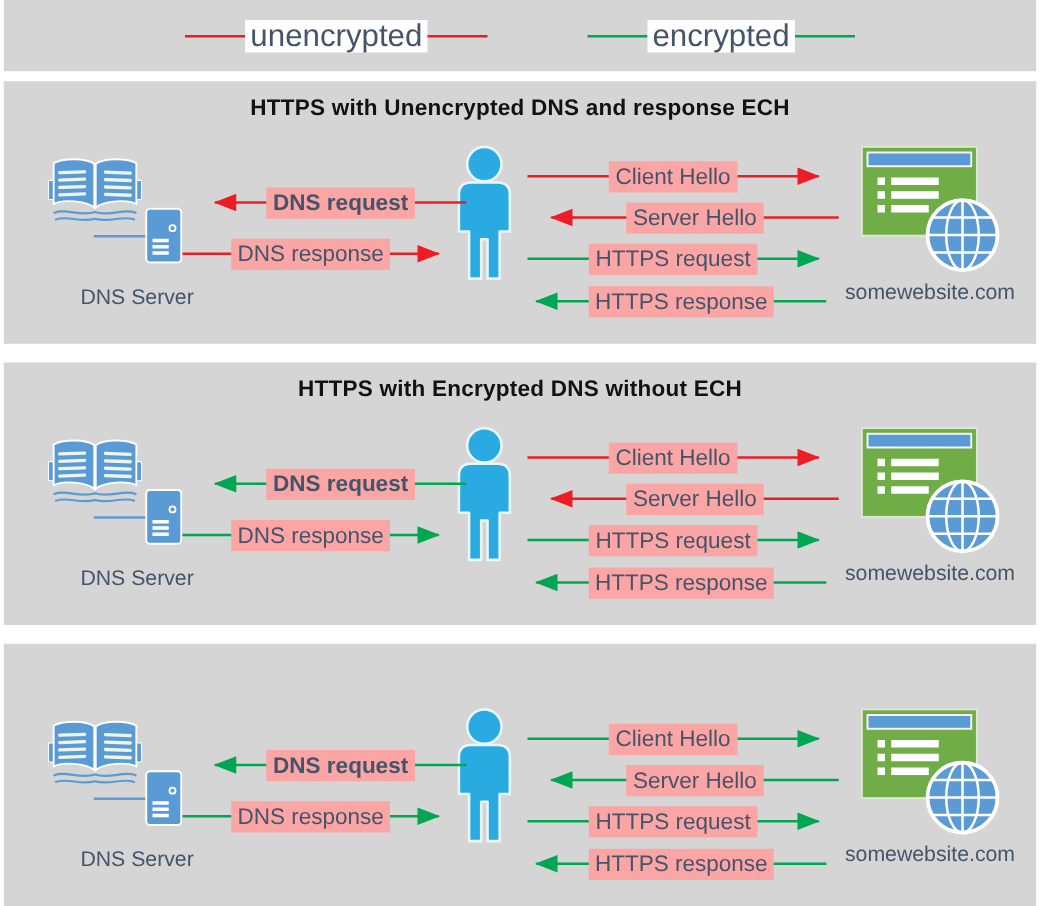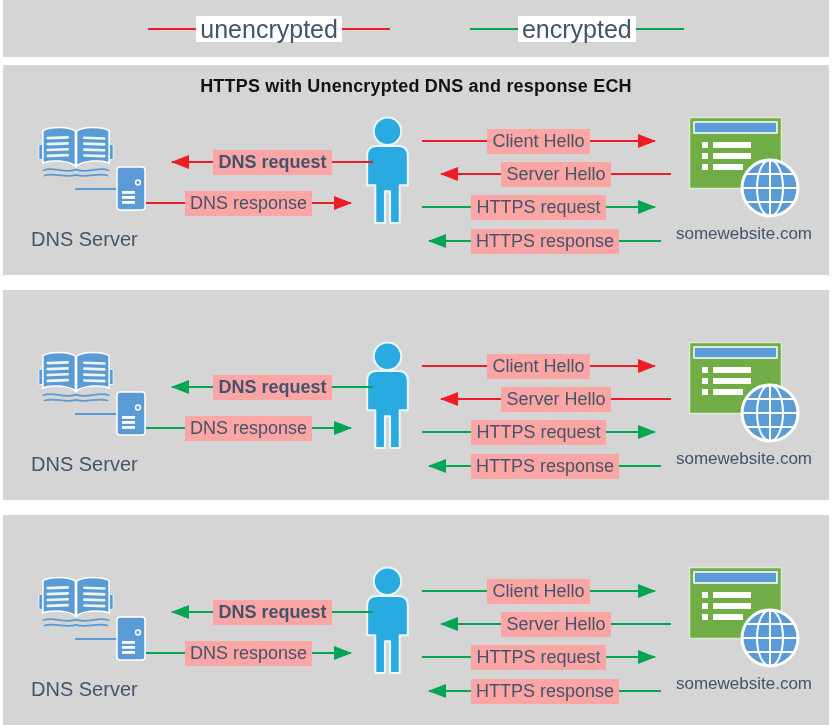--- a/index.html
+++ b/index.html
@@ -17,22 +17,22 @@
 
   .panel{position:relative;width:826px;margin:0 3px 15px 3px;height:210px;background:var(--panel-bg);}
   .panel:last-child{margin-bottom:0;}
   .panel-title{position:absolute;top:11px;left:0;width:100%;text-align:center;
     font-size:18px;font-weight:bold;color:#121212;letter-spacing:0.2px;}
 
   .icon-abs{position:absolute;}
   .book-icon{left:34px;top:58px;width:78px;height:62px;}
   .server-icon{left:113px;top:101px;width:30px;height:45px;}
   .connector{position:absolute;left:72px;top:123px;width:43px;height:2px;background:var(--icon-blue);}
-  .dns-label{position:absolute;left:28px;top:163px;width:124px;text-align:left;
-    font-size:20px;color:var(--label-text);}
+  .dns-label{position:absolute;left:28px;top:163px;width:124px;text-align:right;
+    font-size:17px;color:var(--label-text);}
   .person-icon{left:356px;top:51px;width:57px;height:110px;}
   .site-icon{left:685px;top:51px;width:113px;height:103px;}
   .site-label{position:absolute;left:660px;top:159px;width:162px;text-align:center;
     font-size:17px;color:var(--label-text);}
 
   .arrow{position:absolute;height:26px;display:flex;align-items:center;justify-content:center;}
   .arrow .aline{position:absolute;left:0;right:0;top:12px;height:2px;background:currentColor;}
   .arrow .albl{position:relative;background:#fca5a5;color:var(--label-text);
     font-size:18px;padding:0 5px;line-height:25px;white-space:nowrap;}
   .arrow .ahead{position:absolute;top:6px;width:0;height:0;
@@ -165,20 +165,21 @@
       <span class="ahead"></span>
     </div>
     <div class="arrow arrow-https_response green left">
       <span class="aline"></span>
       <span class="albl">HTTPS response</span>
       <span class="ahead"></span>
     </div>
   </div>
 
   <div class="panel">
+    <div class="panel-title">HTTPS with Encrypted DNS without ECH</div>
 
     <svg class="icon-abs book-icon" viewBox="0 0 130 105">
       <rect class="tab" x="2" y="36" width="7" height="26" rx="1"></rect>
       <rect class="tab" x="121" y="36" width="7" height="26" rx="1"></rect>
       <path class="wave" d="M10,80 C25,73 45,86 65,79 C85,86 105,73 120,80"></path>
       <path class="wave" d="M12,89 C27,83 46,94 65,88 C84,94 103,83 118,89"></path>
       <path class="page" d="M64,14 C53,5 20,6 9,13 L9,68 C20,62 53,63 64,73 Z"></path>
       <path class="page" d="M66,14 C77,5 110,6 121,13 L121,68 C110,62 77,63 66,73 Z"></path>
       <g transform="skewY(-2)">
         <rect class="pbar" x="15" y="24" width="38" height="4.5" rx="2"></rect>

